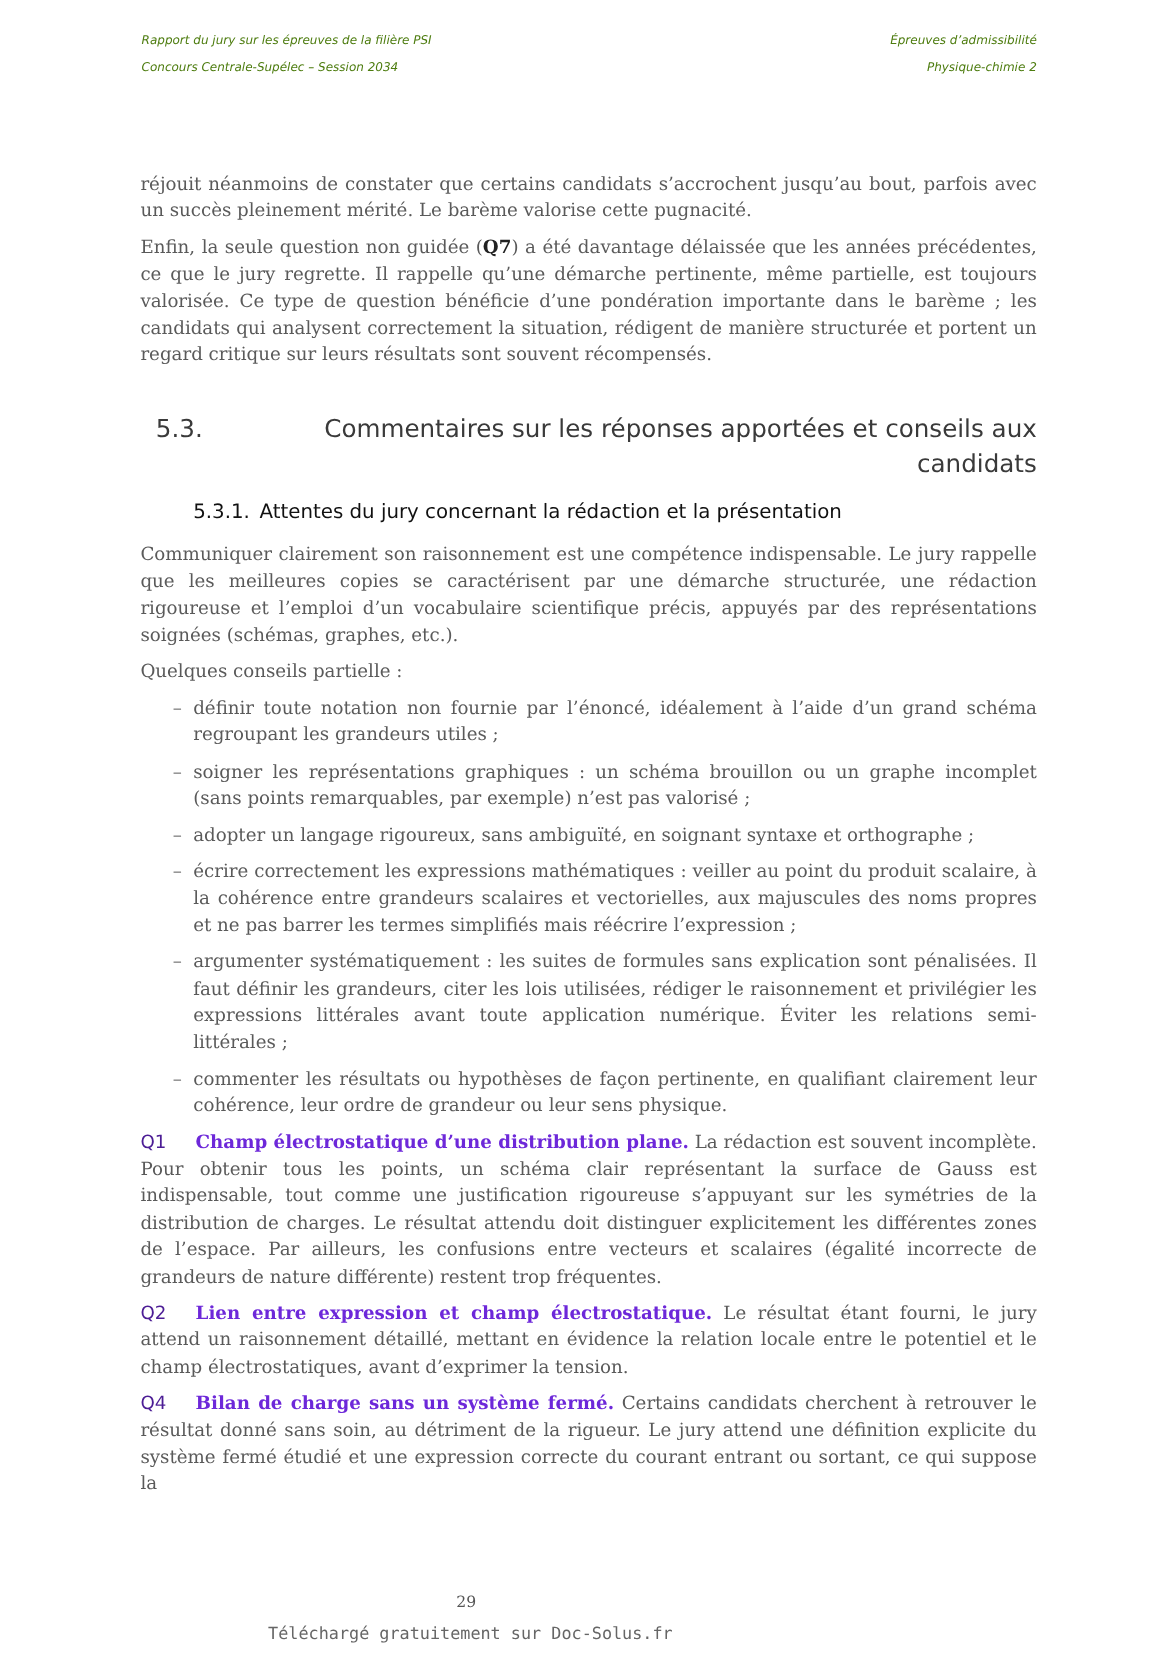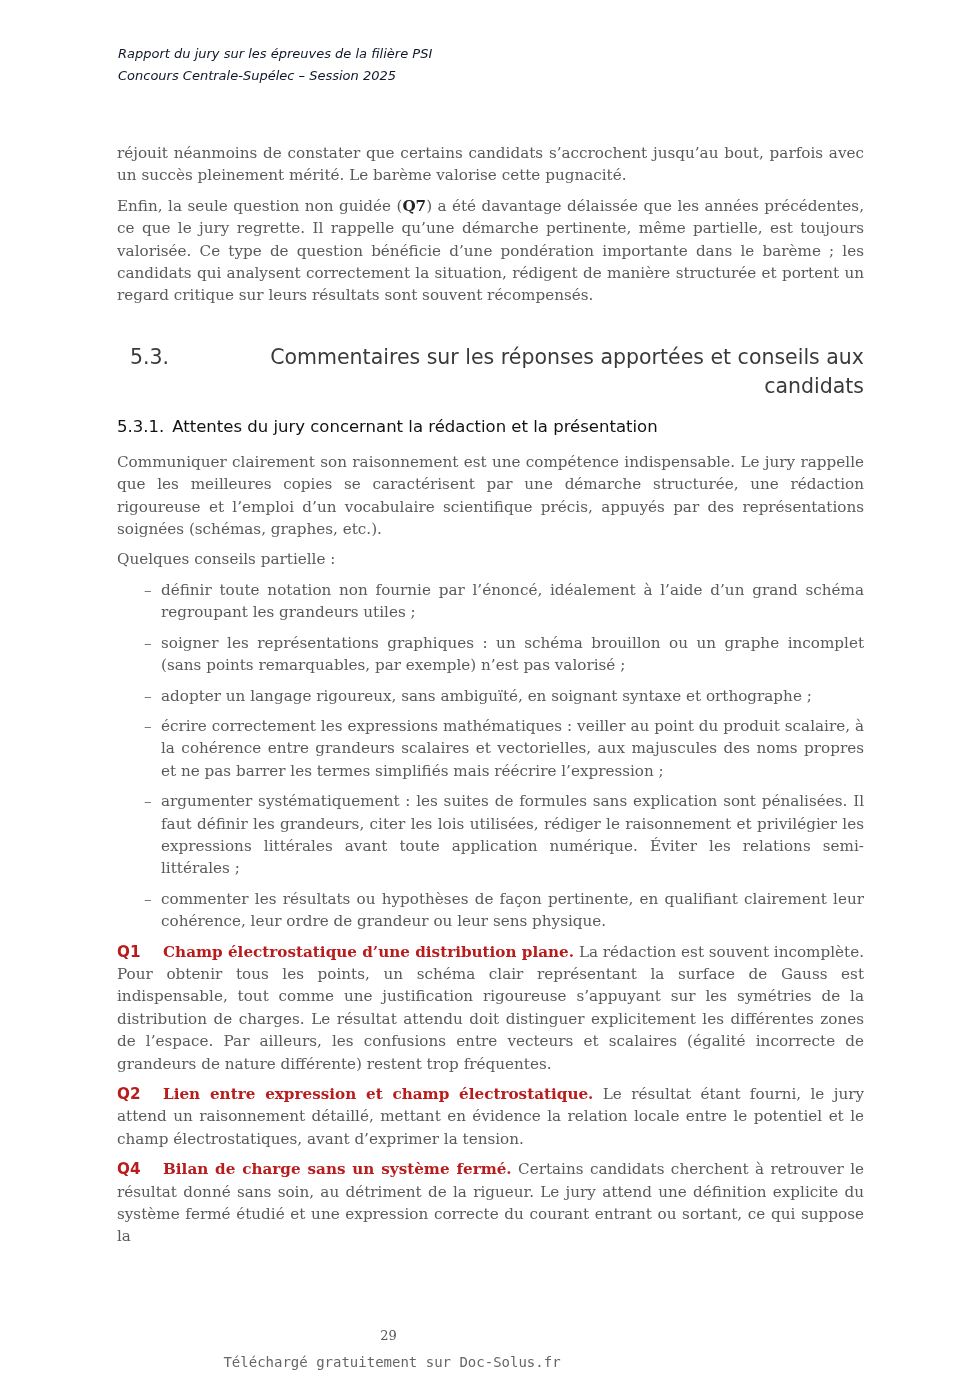--- a/index.html
+++ b/index.html
@@ -1,57 +1,61 @@
 <!DOCTYPE html>
 <html><head>
 <meta charset="utf-8">
 <style>
   html, body { margin: 0; padding: 0; background: #ffffff; }
   body { width: 980px; height: 1386px; position: relative; overflow: hidden; }
   .page { position: absolute; left: 0; top: 0; width: 980px; height: 1386px; }
 
-  .hdr { position: absolute; top: 43px; font-family: "DejaVu Sans", sans-serif; font-style: italic;
-         font-size: 13px; color: #0f172a; line-height: 22px; }
+  .hdr { position: absolute; top: 24px; font-family: "DejaVu Sans", sans-serif; font-style: italic;
+         font-size: 10px; color: #4d7c0f; line-height: 22px; }
   .hdr-left { left: 118px; }
   .hdr-right { right: 116px; text-align: right; }
   .hdr span { display: block; }
 
   .content { position: absolute; left: 117px; top: 142px; width: 747px;
              font-family: "DejaVu Serif", serif; font-size: 15.2px; line-height: 22.4px; color: #5a5a5a; }
   .content p { margin: 0 0 8px 0; text-align: justify; }
 
   .h2 { font-family: "DejaVu Sans", sans-serif; font-size: 20.5px; color: #3a3a3a; font-weight: normal;
         margin: 36px 0 0 0; line-height: 29px; display: flex; text-align: right; }
   .h2 .num { width: 52px; flex: none; }
   .h3 { font-family: "DejaVu Sans", sans-serif; font-size: 16.5px; color: #111; font-weight: normal;
         margin: 14px 0 12px 0; line-height: 24px; display: flex; }
-  .h3 .num { flex: none; margin-right: 8px; }
+  .h3 .num { flex: none; margin-right: 8px; margin-left: 44px; }
   .h3.second { margin-top: 30px; margin-bottom: 10px; }
 
   ul.tips { list-style: none; margin: 0 0 0 0; padding: 0 0 0 44px; }
   ul.tips li { position: relative; margin: 0 0 8px 0; text-align: justify; }
   ul.tips li .dash { position: absolute; left: -17px; top: 0; color: #777; }
 
   .q { margin: 0 0 12px 0; text-align: justify; }
-  .q .qnum { font-family: "DejaVu Sans", sans-serif; font-weight: bold; color: #b91c1c; display: inline-block; width: 46px; }
-  .q .qtitle { font-weight: bold; color: #b91c1c; }
+  .q .qnum { font-family: "DejaVu Sans", sans-serif; font-weight: normal; color: #4c1d95; display: inline-block; width: 46px; }
+  .q .qtitle { font-weight: bold; color: #6d28d9; }
 
   .pagenum { position: absolute; top: 1328px; left: 0; width: 777px; text-align: center;
              font-family: "DejaVu Serif", serif; font-size: 13px; color: #555; }
   .footer { position: absolute; top: 1354px; left: 0; width: 784px; text-align: center;
             font-family: "DejaVu Sans Mono", monospace; font-size: 14px; color: #666; }
 </style>
 </head>
 <body>
 
 <div class="page">
 
   <div class="hdr hdr-left">
     <span>Rapport du jury sur les épreuves de la filière PSI</span>
-    <span>Concours Centrale-Supélec – Session 2025</span>
+    <span>Concours Centrale-Supélec – Session 2034</span>
+  </div>
+  <div class="hdr hdr-right">
+    <span>Épreuves d’admissibilité</span>
+    <span>Physique-chimie 2</span>
   </div>
 
   <div class="content">
     <p>réjouit néanmoins de constater que certains candidats s’accrochent jusqu’au bout, parfois avec un succès pleinement mérité. Le barème valorise cette pugnacité.</p>
     <p><span>Enfin, la seule question non guidée (</span><b style="color:#222">Q7</b><span>) a été davantage délaissée que les années précédentes, ce que le jury regrette. Il rappelle qu’une démarche pertinente, même partielle, est toujours valorisée. Ce type de question bénéficie d’une pondération importante dans le barème ; les candidats qui analysent correctement la situation, rédigent de manière structurée et portent un regard critique sur leurs résultats sont souvent récompensés.</span></p>
 
     <h2 class="h2">
       <span class="num">5.3.</span>
       <span>Commentaires sur les réponses apportées et conseils aux candidats</span>
     </h2>

